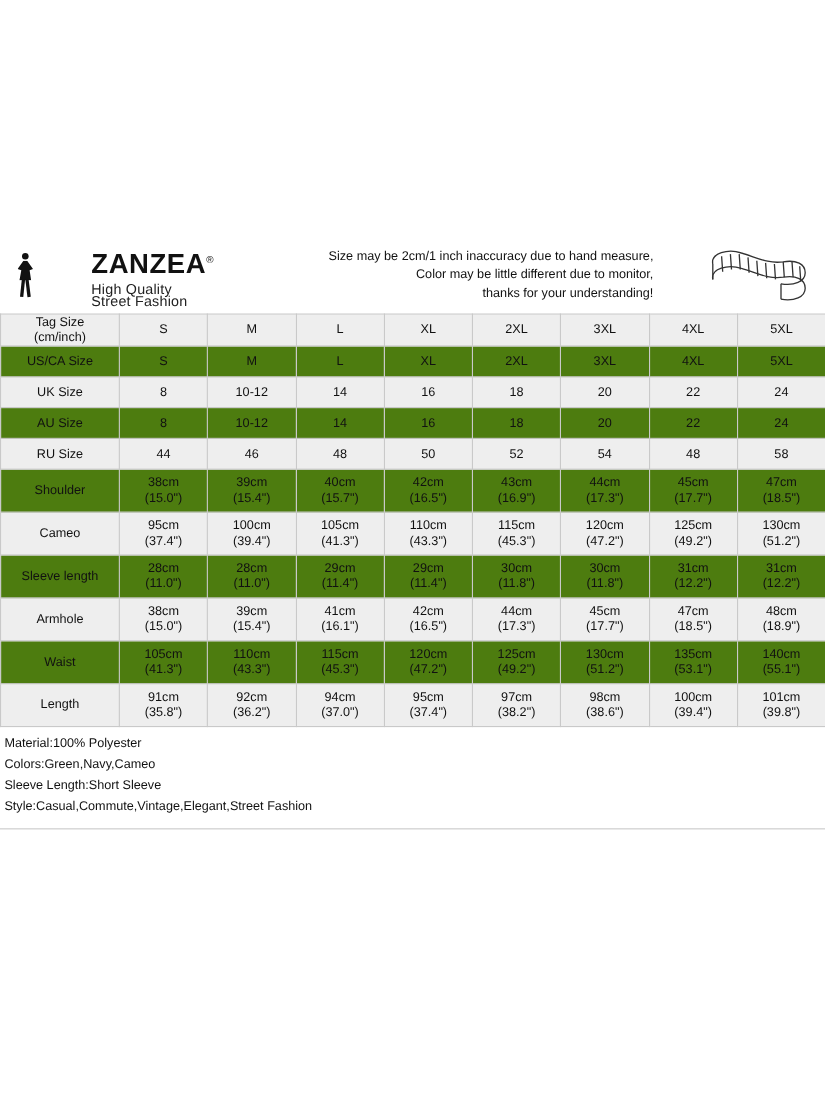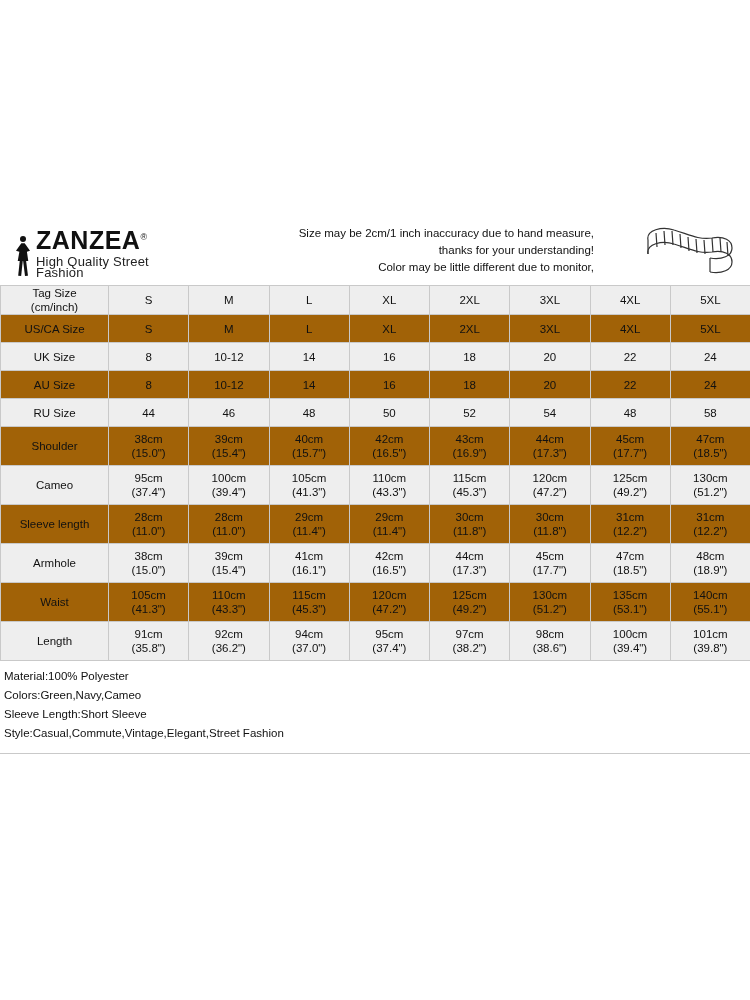--- a/index.html
+++ b/index.html
@@ -27,25 +27,26 @@
   
   .header {
     display: flex;
     align-items: center;
     height: 70px;
     padding: 0 6px;
     box-sizing: border-box;
   }
   .brand {
     display: flex;
-    align-items: flex-end;
+    align-items: center;
     width: 185px;
     flex: 0 0 185px;
     padding-left: 6px;
     box-sizing: border-box;
+    gap: 47px;
   }
   .brand-figure {
     width: 22px;
     height: 44px;
     position: relative;
     margin-right: 2px;
     flex: 0 0 22px;
   }
   .brand-figure .head {
     position: absolute;
@@ -133,21 +134,21 @@
   }
   td.rowlabel {
     font-size: 11.5px;
     background: #ffffff;
   }
   td.rowlabel.two-line { line-height: 14px; }
   tr.dual td { height: 38px; }
   .cm { display: block; line-height: 14px; }
   .inch { display: block; line-height: 14px; }
   tr.shade td { background: #eeeeee; }
-  tr.plain td { background: #a16207; }
+  tr.plain td { background: #4d7c0f; }
   .first-col { width: 108px; }
   .size-col { width: 80.25px; }
 
   
   .footer {
     padding: 6px 4px 10px 4px;
     border-bottom: 1px solid #c9c9c9;
   }
   .footer div {
     font-size: 11.5px;
@@ -170,22 +171,22 @@
           <div class="leg2"></div>
         </div>
         <div class="brand-text">
           <div class="brand-name"><span>ZANZEA</span><span class="brand-reg">®</span></div>
           <div class="brand-tag">High Quality Street Fashion</div>
         </div>
       </div>
 
       <div class="notice">
         <div>Size may be 2cm/1 inch inaccuracy due to hand measure,</div>
+        <div>Color may be little different due to monitor,</div>
         <div>thanks for your understanding!</div>
-        <div>Color may be little different due to monitor,</div>
       </div>
 
       <div class="tape">
         <svg width="100" height="52" viewBox="0 0 100 52">
           <g fill="none" stroke="#333" stroke-width="1.2">
             <path d="M12,16 C10,6 26,2 38,6 C52,10 62,16 76,14 C88,12 96,16 96,24 C96,32 86,36 74,34"></path>
             <path d="M12,30 C10,20 26,16 38,20 C52,24 62,30 76,28 C88,26 96,30 96,38 C96,46 86,50 74,48"></path>
             <path d="M12,16 L12,30"></path>
             <path d="M74,34 L74,48"></path>
             <path d="M20,9 L21,23 M28,7 L29,21 M36,7 L37,21 M44,10 L45,24 M52,13 L53,27 M60,15 L61,29 M68,16 L69,30 M76,14 L77,28 M84,14 L85,28 M91,18 L92,32"></path>

